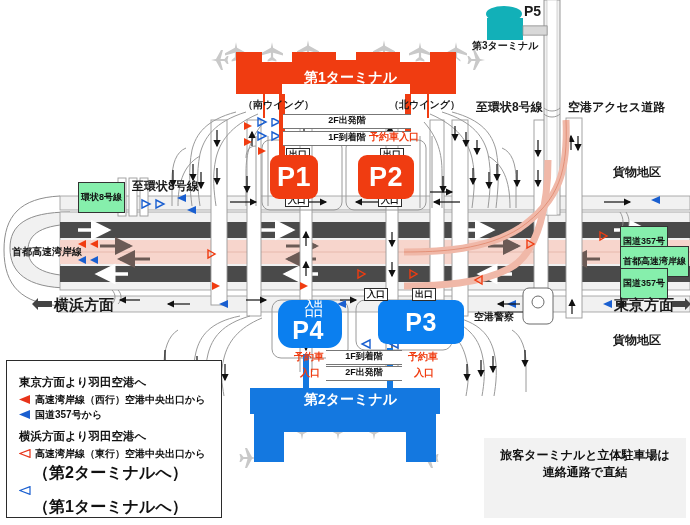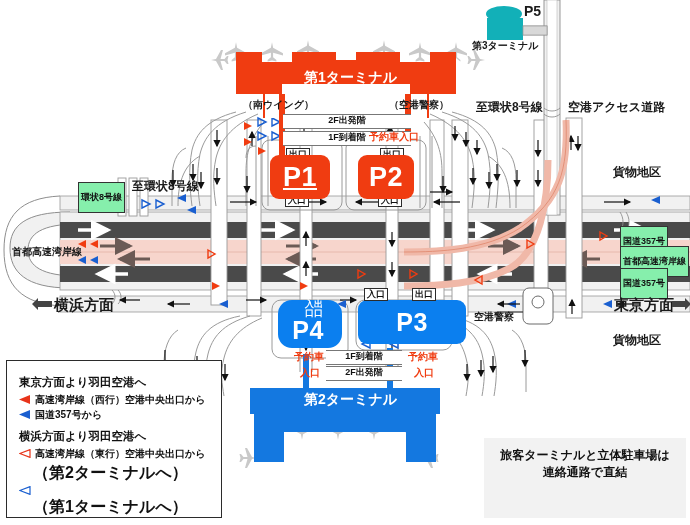--- a/index.html
+++ b/index.html
@@ -416,50 +416,50 @@
     <rect x="303" y="354" width="6" height="36" fill="#1478e0"></rect>
     <rect x="387" y="348" width="6" height="42" fill="#1478e0"></rect>
 
     <ellipse cx="504" cy="14" rx="18" ry="8" fill="#12b0b8"></ellipse>
     <rect x="487" y="18" width="36" height="22" fill="#12b0b8"></rect>
     <rect x="523" y="26" width="24" height="9" fill="#d8d8d8" stroke="#9a9a9a" stroke-width="0.7"></rect>
   </svg>
 
   <div class="lbl" style="left:304px;top:70px;font-size:14px;color:#fff;">第1ターミナル</div>
   <div class="lbl sm" style="left:243px;top:99px;">（南ウイング）</div>
-  <div class="lbl sm" style="left:389px;top:99px;">（空港警察）</div>
+  <div class="lbl sm" style="left:389px;top:99px;">（北ウイング）</div>
 
   <div class="lbl" style="left:304px;top:392px;font-size:14px;color:#fff;">第2ターミナル</div>
 
   <div class="lbl" style="left:524px;top:4px;font-size:14px;">P5</div>
   <div class="lbl sm" style="left:472px;top:40px;">第3ターミナル</div>
 
   <div class="whitechip" style="left:283px;top:114px;width:124px;height:13px;text-align:center;border:none;
               border-top:1px solid #777;border-bottom:1px solid #777;">2F出発階</div>
   <div class="whitechip" style="left:283px;top:131px;width:124px;height:13px;text-align:center;border:none;
               border-top:1px solid #777;border-bottom:1px solid #777;">1F到着階</div>
 
   <div class="orangechip" style="left:369px;top:130px;">予約車入口</div>
 
   <div class="whitechip" style="left:286px;top:148px;">出口</div>
   <div class="whitechip" style="left:380px;top:148px;">出口</div>
   <div class="whitechip" style="left:285px;top:194px;">入口</div>
   <div class="whitechip" style="left:378px;top:194px;">入口</div>
 
-  <div class="pbox red" style="left:270px;top:155px;width:60px;height:44px;text-decoration:underline;">
+  <div class="pbox red" style="left:270px;top:155px;width:48px;height:44px;">
     <span>P1</span>
   </div>
   <div class="pbox red" style="left:358px;top:155px;width:56px;height:44px;">
     <span>P2</span>
   </div>
 
   <div class="pbox blue" style="left:278px;top:300px;width:64px;height:48px;border-radius:14px;">
     <span style="position:relative;top:6px;left:-2px;">P4</span>
   </div>
-  <div class="pbox blue" style="left:358px;top:300px;width:108px;height:44px;">
+  <div class="pbox blue" style="left:378px;top:300px;width:86px;height:44px;">
     <span>P3</span>
   </div>
 
   <div class="lbl xs" style="left:305px;top:300px;color:#fff;line-height:1.05;">入出<br>口口</div>
 
   <div class="whitechip" style="left:364px;top:288px;">入口</div>
   <div class="whitechip" style="left:412px;top:288px;">出口</div>
 
   <div class="whitechip" style="left:326px;top:350px;width:72px;height:13px;text-align:center;border:none;
               border-top:1px solid #777;border-bottom:1px solid #777;">1F到着階</div>

